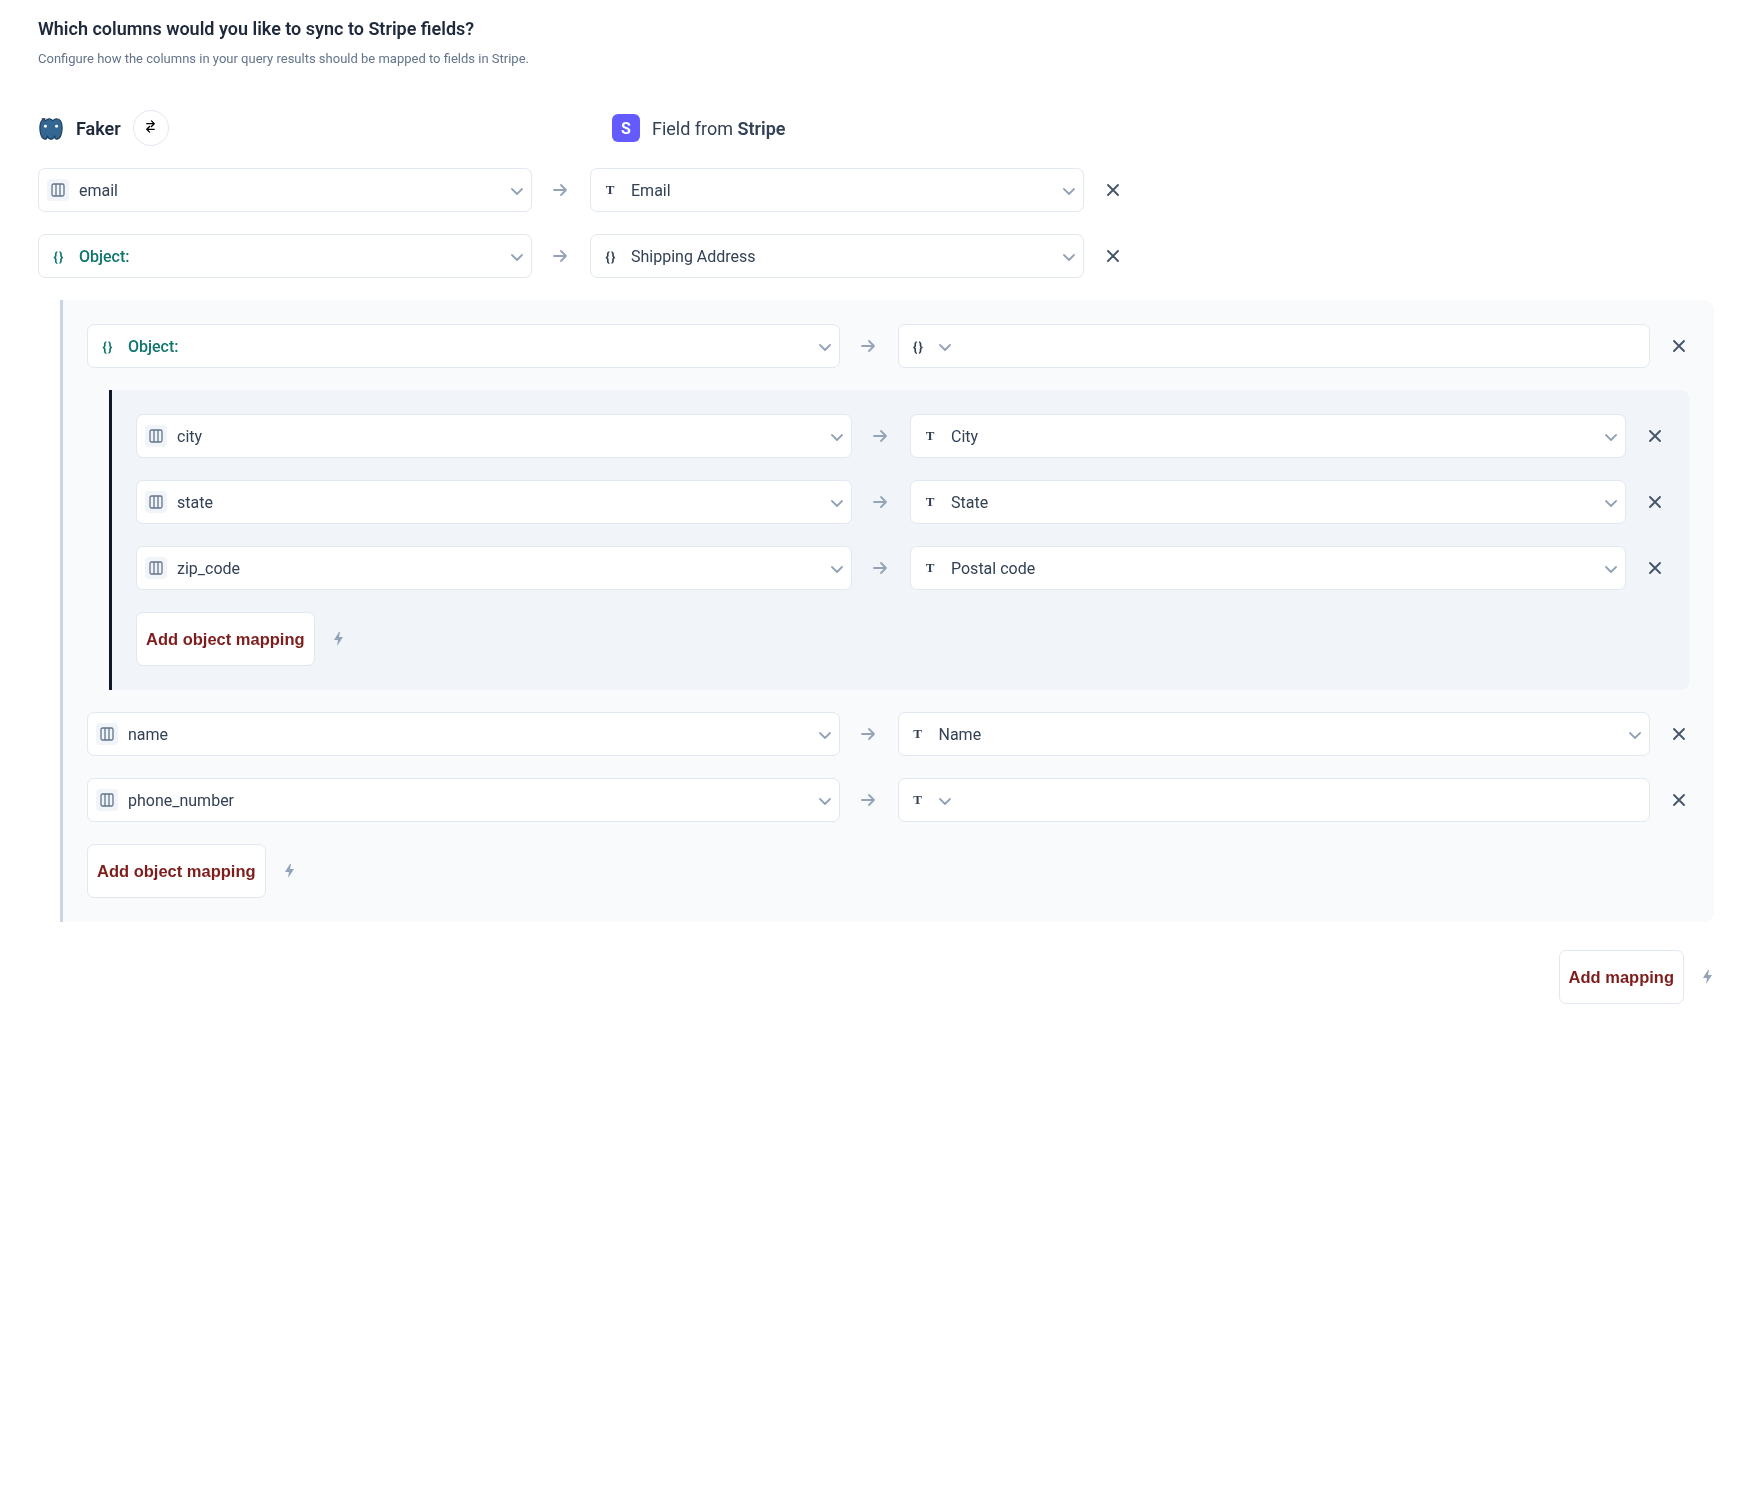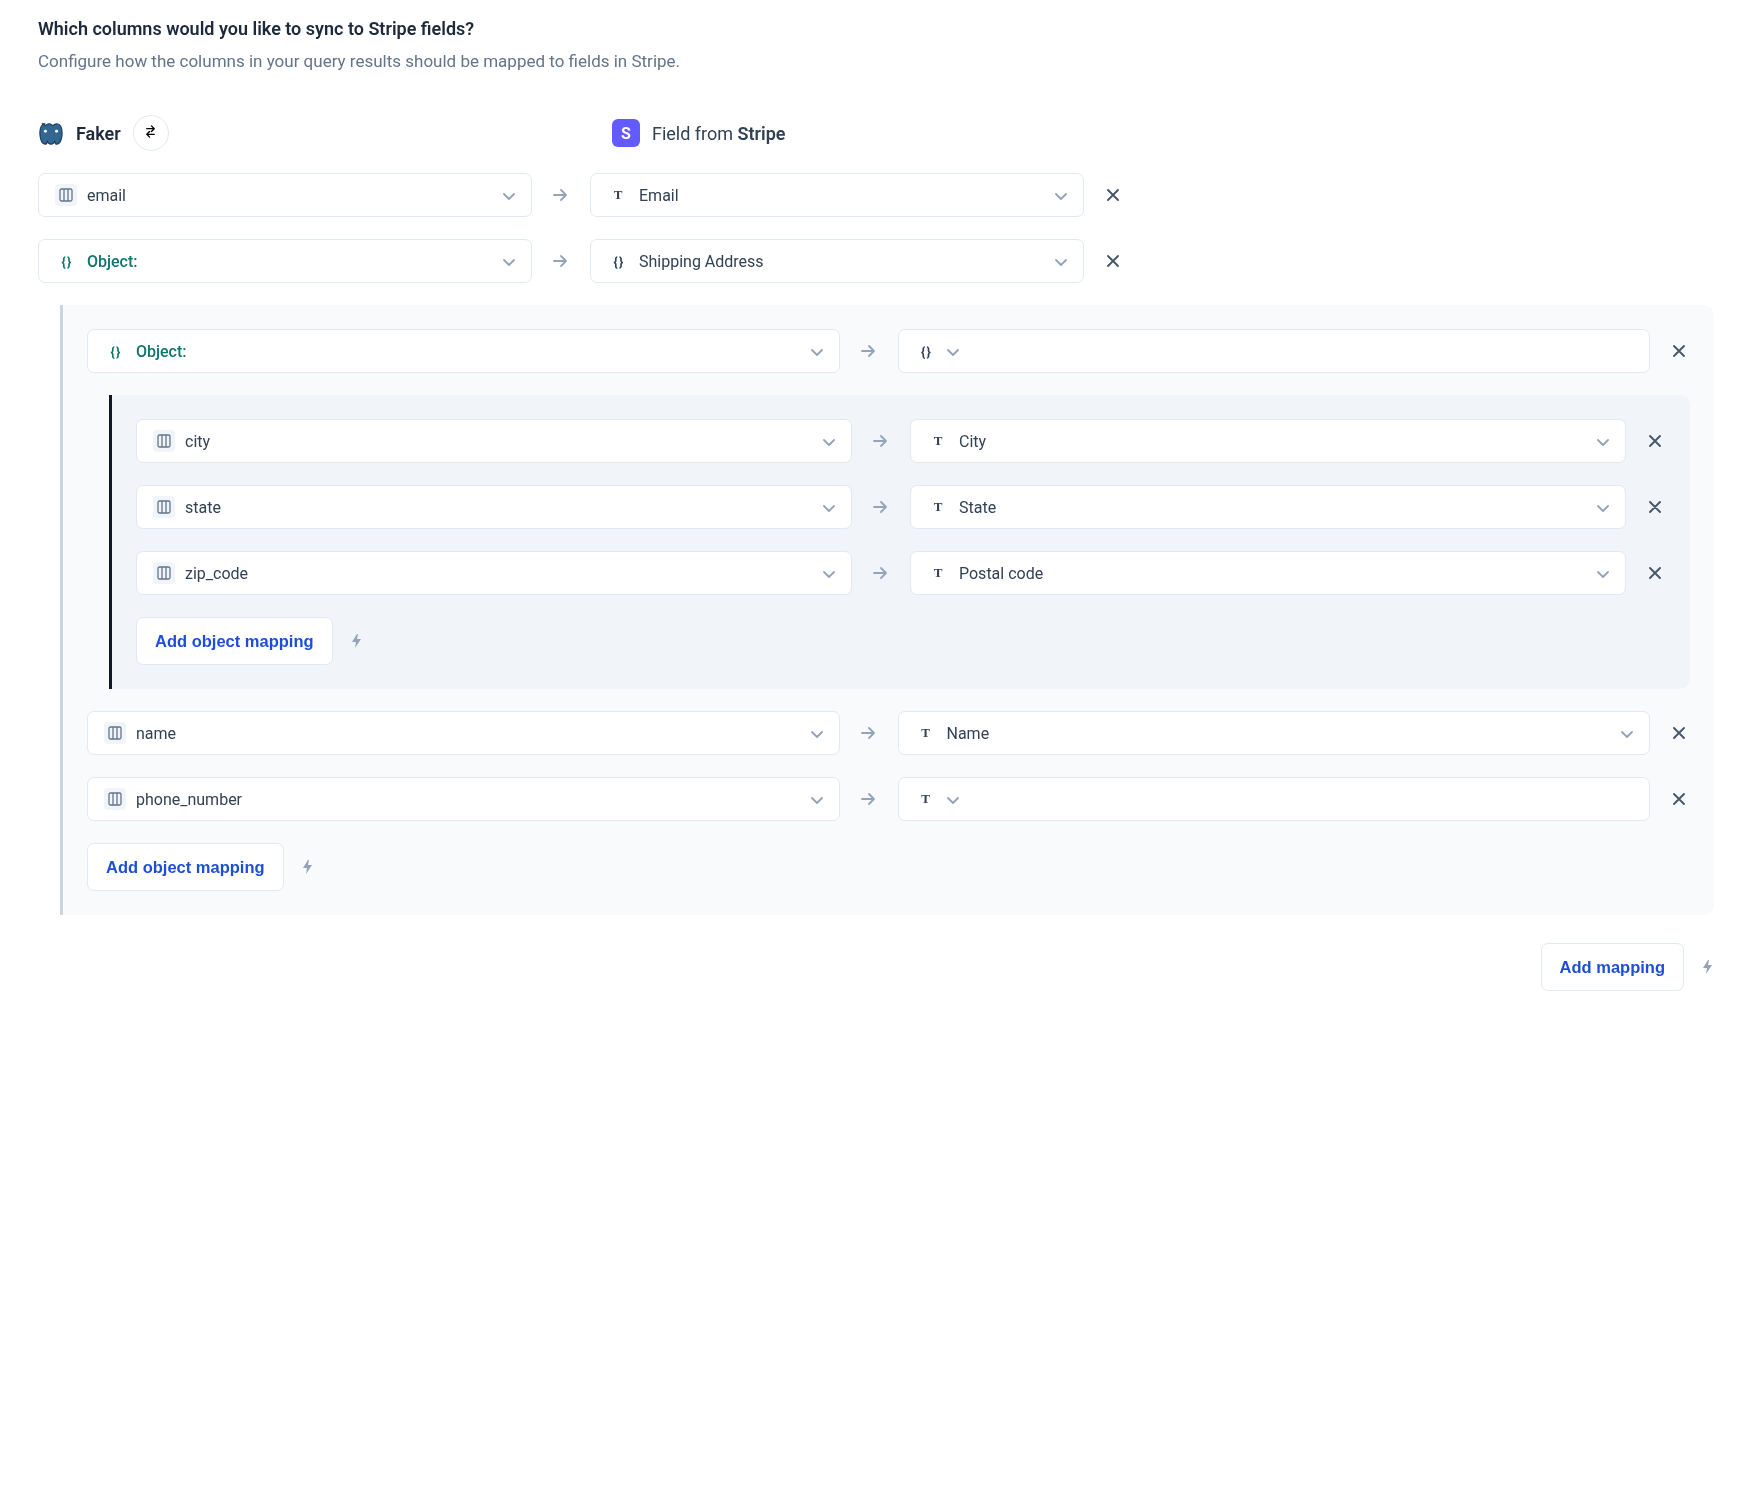--- a/index.html
+++ b/index.html
@@ -10,21 +10,21 @@
     padding: 18px 38px;
     font-size: 16px;
   }
   .title {
     font-size: 18px;
     font-weight: 600;
     color: #1e293b;
     margin-bottom: 12px;
   }
   .subtitle {
-    font-size: 17px;
+    font-size: 13px;
     color: #64748b;
     margin-bottom: 44px;
   }
   .top-labels {
     display: flex;
     align-items: center;
     margin-bottom: 22px;
     gap: 24px;
   }
   .label-left {
@@ -87,21 +87,21 @@
   }
   .select {
     flex: 1;
     min-width: 0;
     height: 44px;
     border: 1px solid #e2e8f0;
     border-radius: 7px;
     background: #fff;
     display: flex;
     align-items: center;
-    padding: 0 16px;
+    padding: 0 8px;
     gap: 10px;
     cursor: pointer;
   }
   .select .chip {
     background: #f1f5f9;
     border-radius: 4px;
     width: 22px;
     height: 22px;
     display: inline-flex;
     align-items: center;
@@ -158,28 +158,28 @@
   .nested-block .row { gap: 18px; }
   .nested-block.inner {
     background: #f1f5f9;
     border-left: 3px solid #0f172a;
     margin-left: 22px;
   }
   .nested-block .left-col { width: auto; flex:1; }
   .nested-block .right-col { width: auto; flex:1; }
 
   .btn {
-    height: 48px;
-    padding: 0 18px;
+    height: 54px;
+    padding: 0 9px;
     border: 1px solid #e2e8f0;
     border-radius: 7px;
     background: #fff;
     font-size: 16.5px;
     font-weight: 600;
-    color: #1d4ed8;
+    color: #7f1d1d;
     cursor: pointer;
     display: inline-flex;
     align-items: center;
   }
   .btn-row {
     display:flex;
     align-items:center;
     gap: 16px;
   }
   .bolt {

